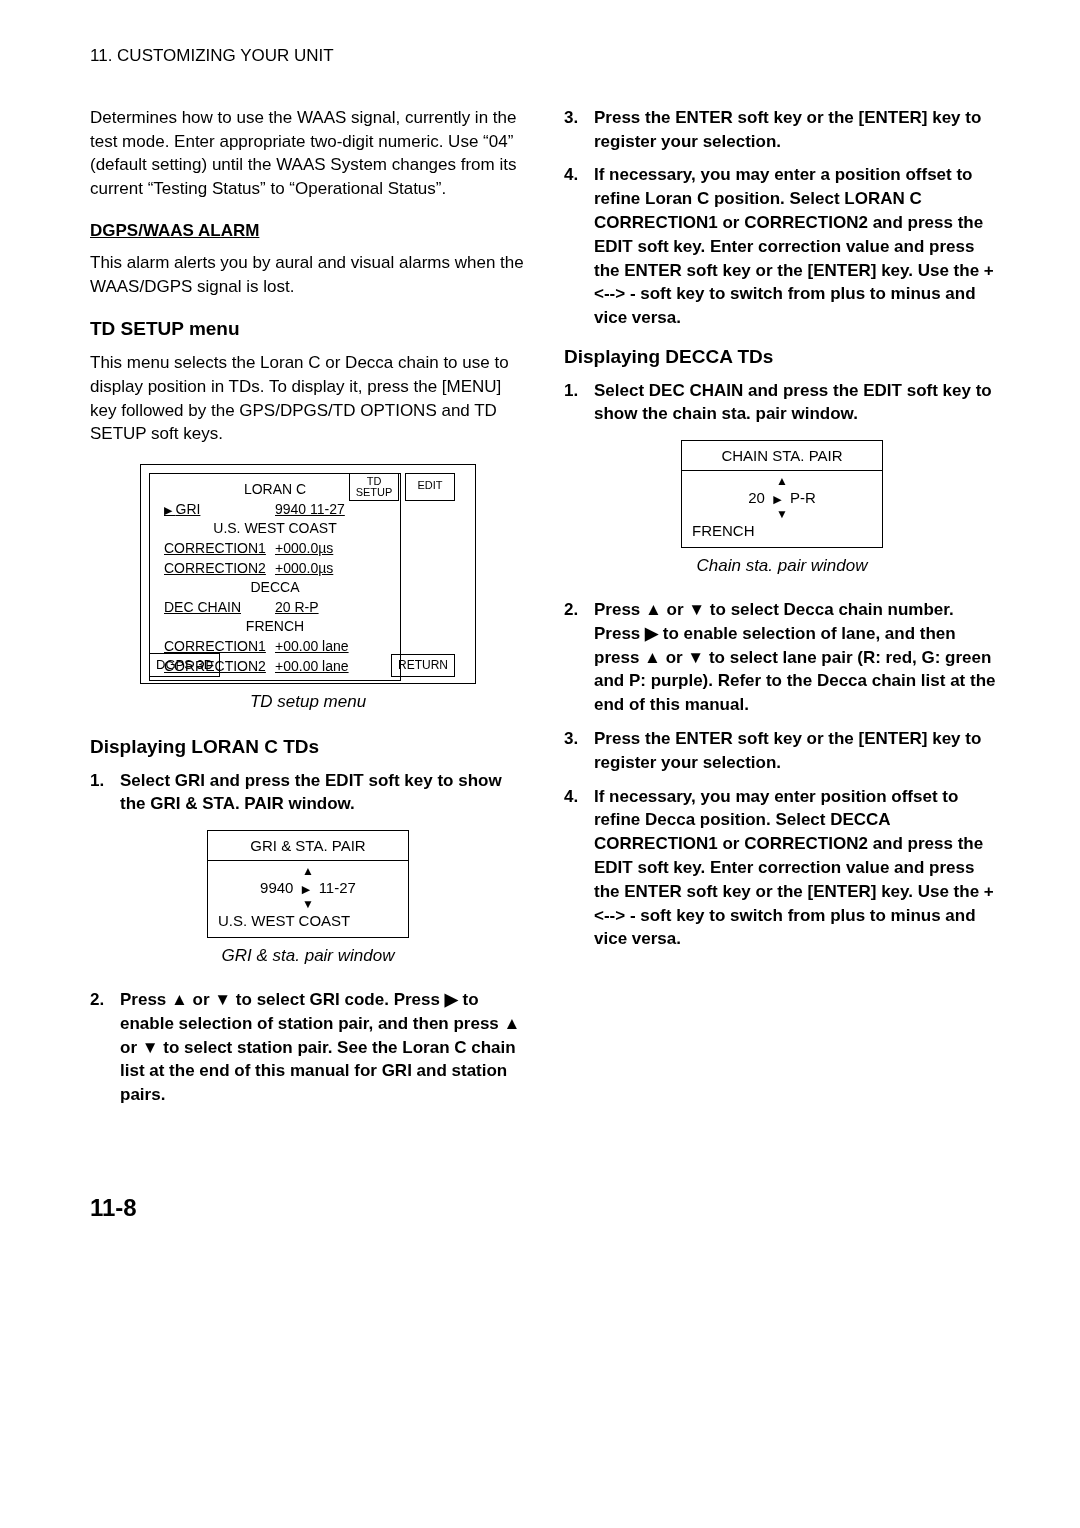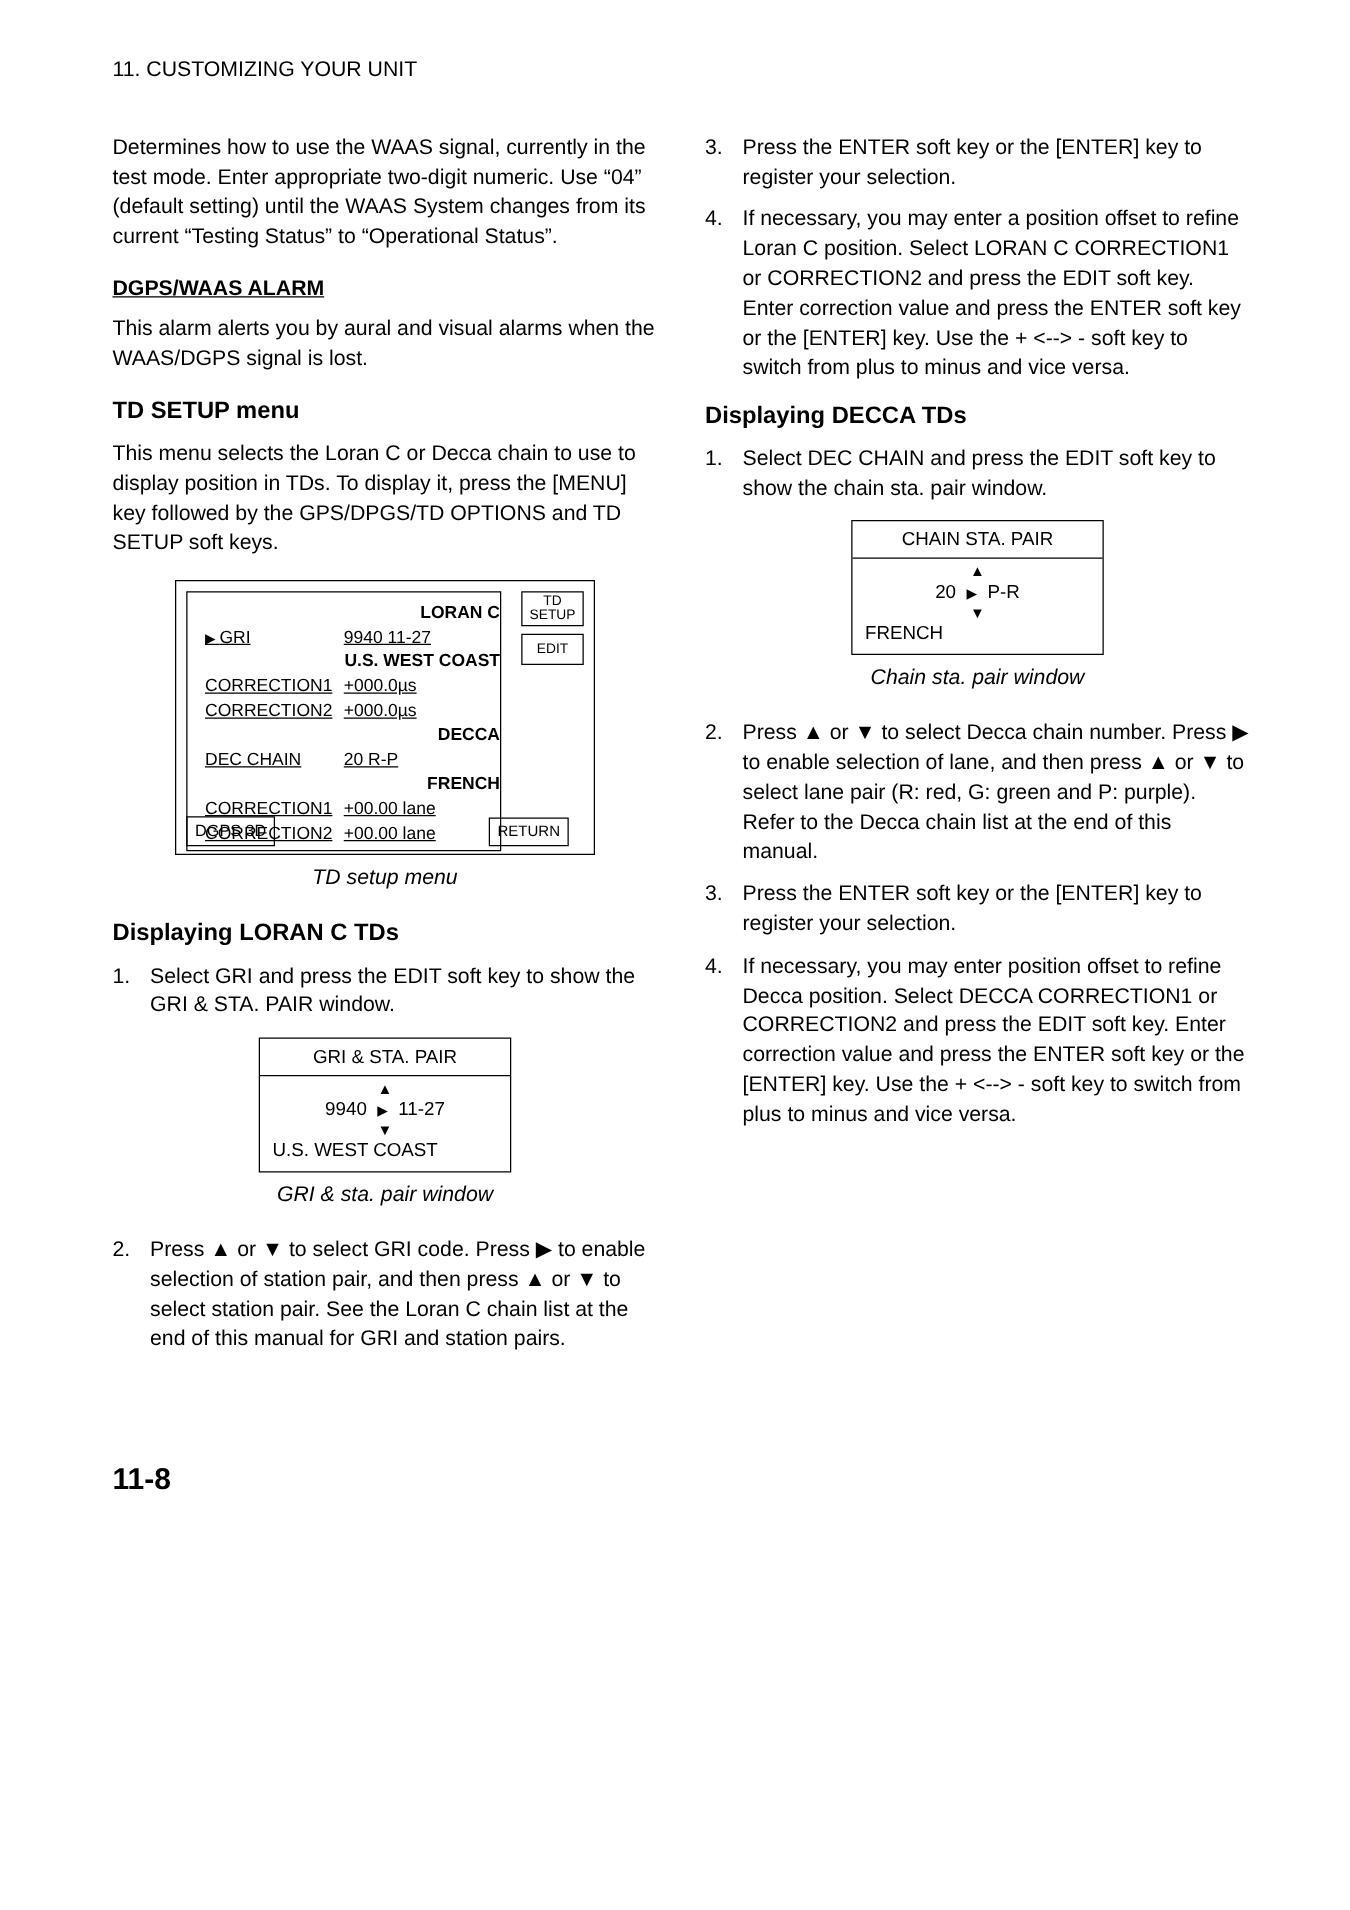--- a/index.html
+++ b/index.html
@@ -42,20 +42,21 @@
     font-style: italic;
     text-align: center;
     margin-top: 6px;
     margin-bottom: 20px;
   }
   ol {
     padding-left: 0;
     margin: 0 0 14px 0;
     list-style: none;
     counter-reset: item;
+    font-weight: bold;
   }
   ol li {
     counter-increment: item;
     position: relative;
     padding-left: 30px;
     margin-bottom: 10px;
   }
   ol li::before {
     content: counter(item) ".";
     position: absolute;
@@ -69,45 +70,45 @@
     padding: 8px;
     box-sizing: border-box;
     position: relative;
     font-size: 14px;
   }
   .td-inner {
     border: 1px solid #000;
     padding: 6px 0 4px 0;
   }
   .td-center-bold {
-    font-weight: bold;
-    text-align: right;
+    font-weight: normal;
+    text-align: center;
   }
   .td-row {
     display: flex;
     padding: 0 14px;
     text-decoration: underline;
   }
   .td-key { flex: 1; }
   .td-val { flex: 1; }
   .soft-btn {
     border: 1px solid #000;
     text-align: center;
     font-size: 11px;
     padding: 2px 2px;
     line-height: 1.0;
     width: 50px;
     box-sizing: border-box;
   }
   .td-right-stack {
     position: absolute;
-    right: 8px;
+    right: 20px;
     top: 8px;
     display: flex;
-    flex-direction: column;
+    flex-direction: row;
     gap: 6px;
   }
   .td-status {
     border: 1px solid #000;
     font-size: 13px;
     padding: 2px 6px;
     position: absolute;
     left: 8px;
     bottom: 6px;
   }

